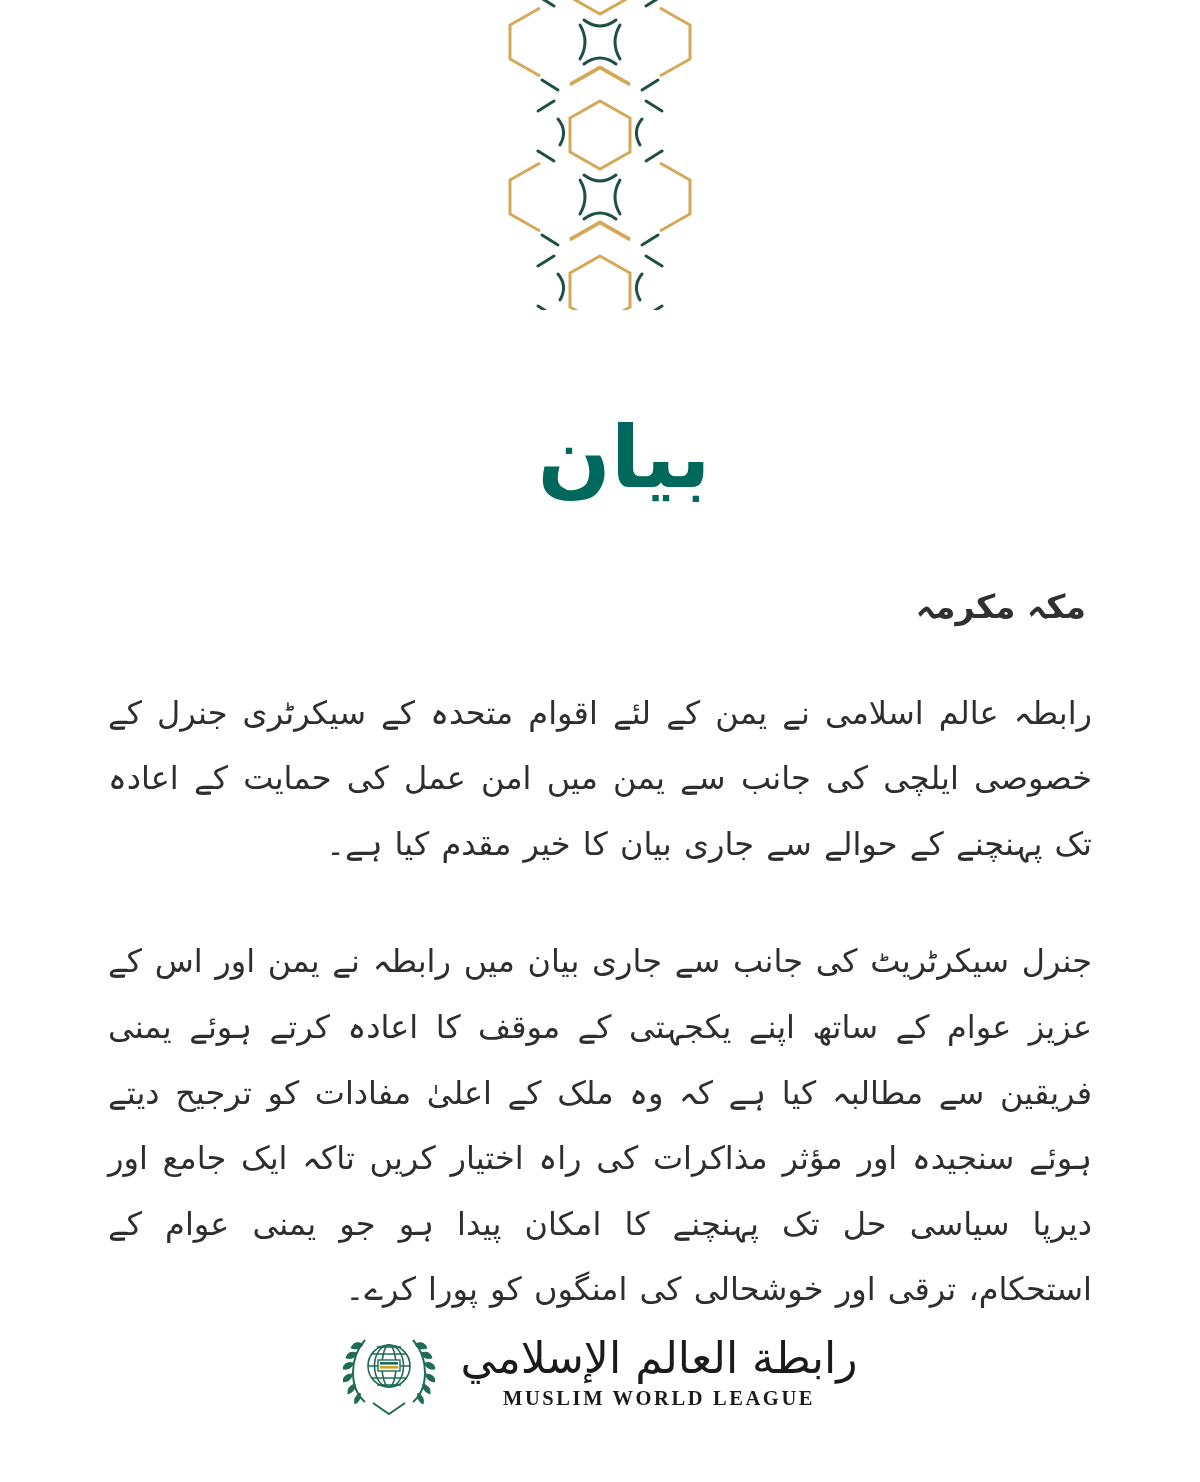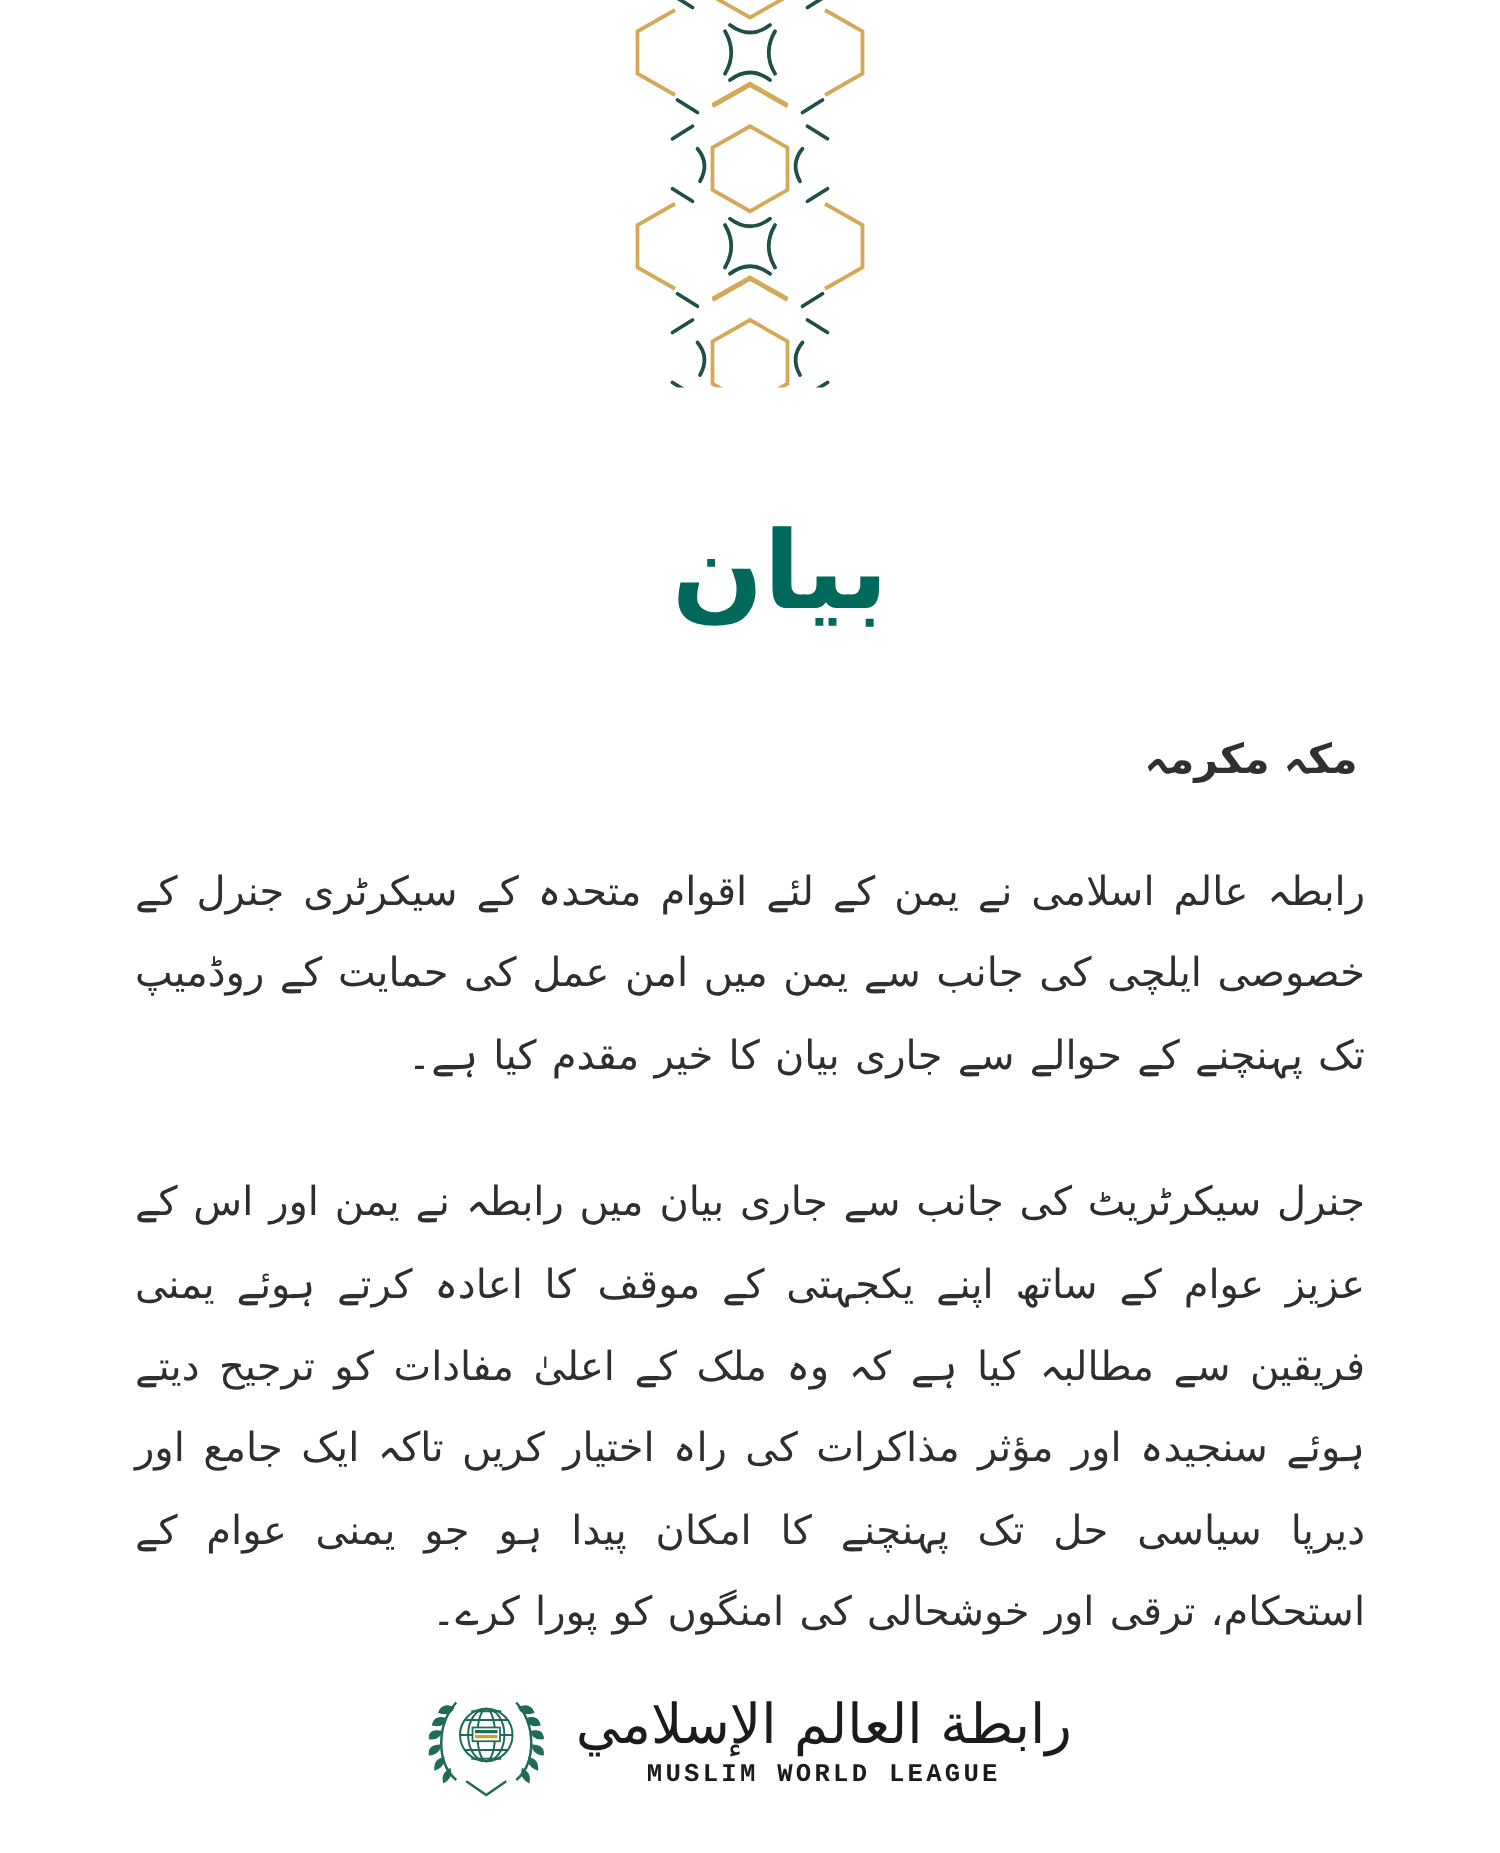--- a/index.html
+++ b/index.html
@@ -75,21 +75,21 @@
     margin: 0 0 52px 0;
     font-family: "DejaVu Sans", "Liberation Sans", sans-serif;
     font-weight: 400;
     word-spacing: 2px;
   }
   .para:last-child { margin-bottom: 0; }
 
   
   .footer {
     position: absolute;
-    bottom: 40px;
+    bottom: 62px;
     left: 0;
     width: 1200px;
     display: flex;
     flex-direction: row-reverse;
     align-items: center;
     justify-content: center;
     gap: 26px;
     direction: rtl;
   }
   .footer-emblem { width: 92px; height: 96px; flex: 0 0 auto; }
@@ -106,21 +106,21 @@
     line-height: 1.1;
     font-family: "DejaVu Sans", "Liberation Sans", sans-serif;
     font-weight: 500;
     direction: rtl;
     white-space: nowrap;
   }
   .wordmark-en {
     color: #1b1b1b;
     font-size: 20.5px;
     letter-spacing: 2.6px;
-    font-family: Liberation Mono, monospace;
+    font-family: Liberation Serif, serif;
     font-weight: 700;
     direction: ltr;
     white-space: nowrap;
   }
 </style>
 </head>
 <body>
 
 <div class="ornament-band">
   <svg width="196" height="310" viewBox="0 0 196 310" xmlns="http://www.w3.org/2000/svg">
@@ -155,21 +155,21 @@
     <use href="#unit" y="-70"></use>
     <use href="#unit" y="85"></use>
     <use href="#unit" y="240"></use>
   </svg>
 </div>
 
 <h1 class="doc-title">بیان</h1>
 
 <div class="doc-body">
   <div class="dateline">مکہ مکرمہ</div>
-  <p class="para">رابطہ عالم اسلامی نے یمن کے لئے اقوام متحدہ کے سیکرٹری جنرل کے خصوصی ایلچی کی جانب سے یمن میں امن عمل کی حمایت کے روڈمیپ تک پہنچنے کے حوالے سے جاری بیان کا خیر مقدم کیا ہے۔</p>
+  <p class="para">رابطہ عالم اسلامی نے یمن کے لئے اقوام متحدہ کے سیکرٹری جنرل کے خصوصی ایلچی کی جانب سے یمن میں امن عمل کی حمایت کے اعادہ تک پہنچنے کے حوالے سے جاری بیان کا خیر مقدم کیا ہے۔</p>
   <p class="para">جنرل سیکرٹریٹ کی جانب سے جاری بیان میں رابطہ نے یمن اور اس کے عزیز عوام کے ساتھ اپنے یکجہتی کے موقف کا اعادہ کرتے ہوئے یمنی فریقین سے مطالبہ کیا ہے کہ وہ ملک کے اعلیٰ مفادات کو ترجیح دیتے ہوئے سنجیدہ اور مؤثر مذاکرات کی راہ اختیار کریں تاکہ ایک جامع اور دیرپا سیاسی حل تک پہنچنے کا امکان پیدا ہو جو یمنی عوام کے استحکام، ترقی اور خوشحالی کی امنگوں کو پورا کرے۔</p>
 </div>
 
 <div class="footer">
 
   <svg class="footer-emblem" viewBox="0 0 92 96" xmlns="http://www.w3.org/2000/svg">
     <g stroke="#1f6b55" fill="none" stroke-width="1.6">
 
       <circle cx="46" cy="42" r="21"></circle>
 

